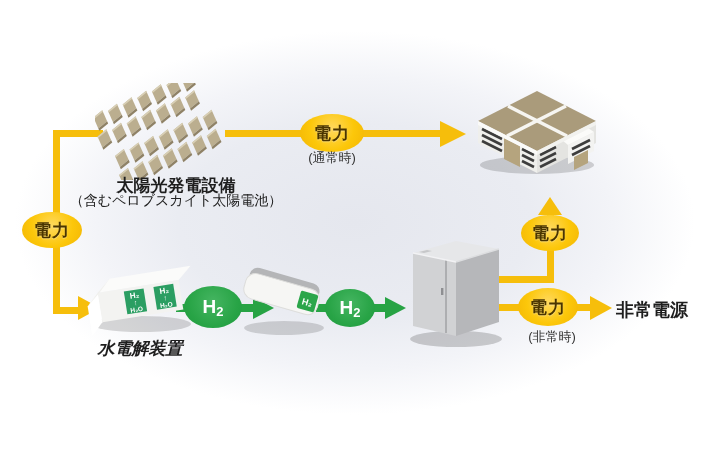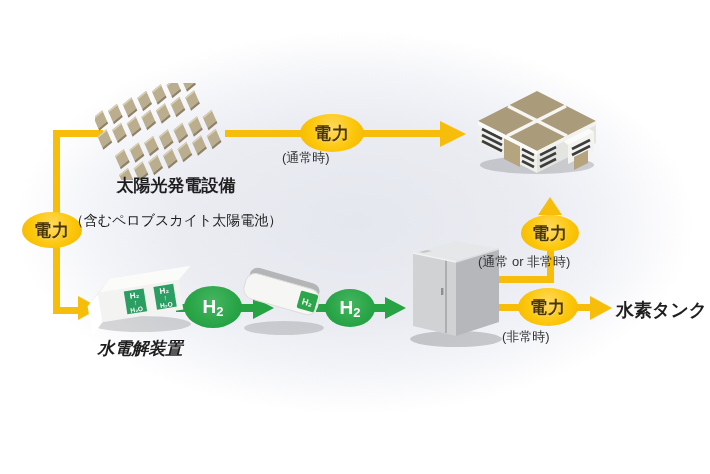--- a/index.html
+++ b/index.html
@@ -20,21 +20,21 @@
   .oval { position:absolute; display:flex; align-items:center; justify-content:center; border-radius:50%; }
   .oval-power { background:radial-gradient(circle at 50% 38%, #ffd95e 0%, #fcc70a 55%, #f2b504 100%);
     color:#4a3500; font-weight:bold; font-size:17px; letter-spacing:1px;
     text-shadow:0 1px 1px rgba(255,255,255,0.35); }
   .oval-h2 { background:radial-gradient(circle at 50% 38%, #45b561 0%, #28a446 62%, #1f993e 100%);
     color:#ffffff; font-weight:bold; font-size:19px; }
   .oval-h2 .sub { font-size:13px; vertical-align:-3px; }
   
   .lbl { position:absolute; color:#1e1e1e; font-weight:bold; font-size:17px; text-align:center; white-space:nowrap; }
   .lbl-left { text-align:left; }
-  .note { position:absolute; color:#333333; font-size:13px; white-space:nowrap; }
+  .note { position:absolute; color:#333333; font-size:13px; text-align:center; white-space:nowrap; }
   .sublbl { position:absolute; color:#222222; font-size:14px; text-align:center; white-space:nowrap; }
   .art { position:absolute; }
 </style>
 </head>
 <body>
 
 <div class="stage">
   <div class="bg-panel"></div>
 
   <div class="yline" style="left:53px; top:130px; width:50px; height:7px;"></div>
@@ -188,20 +188,19 @@
   </div>
 
   <div class="oval oval-h2" style="left:184px; top:286px; width:58px; height:42px;">
     <span><span>H</span><span class="sub">2</span></span>
   </div>
   <div class="oval oval-h2" style="left:325px; top:289px; width:50px; height:38px;">
     <span><span>H</span><span class="sub">2</span></span>
   </div>
 
   <div class="note" style="left:282px; top:149px; width:100px;">(通常時)</div>
-  <div class="note" style="left:478px; top:253px; width:140px;">(通常 or 非常時)</div>
   <div class="note" style="left:502px; top:328px; width:100px;">(非常時)</div>
 
   <div class="lbl" style="left:66px; top:174px; width:220px;">太陽光発電設備</div>
-  <div class="sublbl" style="left:38px; top:192px; width:276px;margin-top:20px;">（含むペロブスカイト太陽電池）</div>
+  <div class="sublbl" style="left:38px; top:192px; width:276px;">（含むペロブスカイト太陽電池）</div>
   <div class="lbl" style="left:60px; top:337px; width:160px;font-style:italic;">水電解装置</div>
-  <div class="lbl lbl-left" style="left:616px; top:298px; width:90px; font-size:18px;">水素タンク</div>
+  <div class="lbl lbl-left" style="left:616px; top:298px; width:90px; font-size:18px;">非常電源</div>
 </div>
 
 </body></html>

